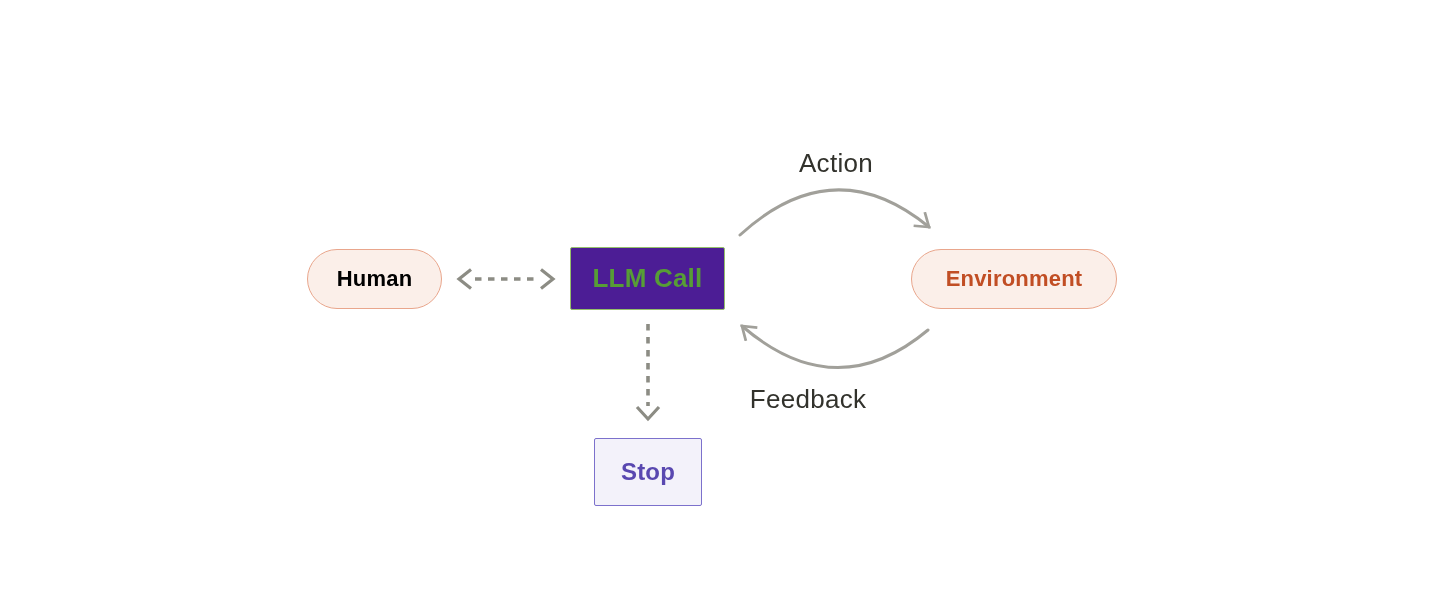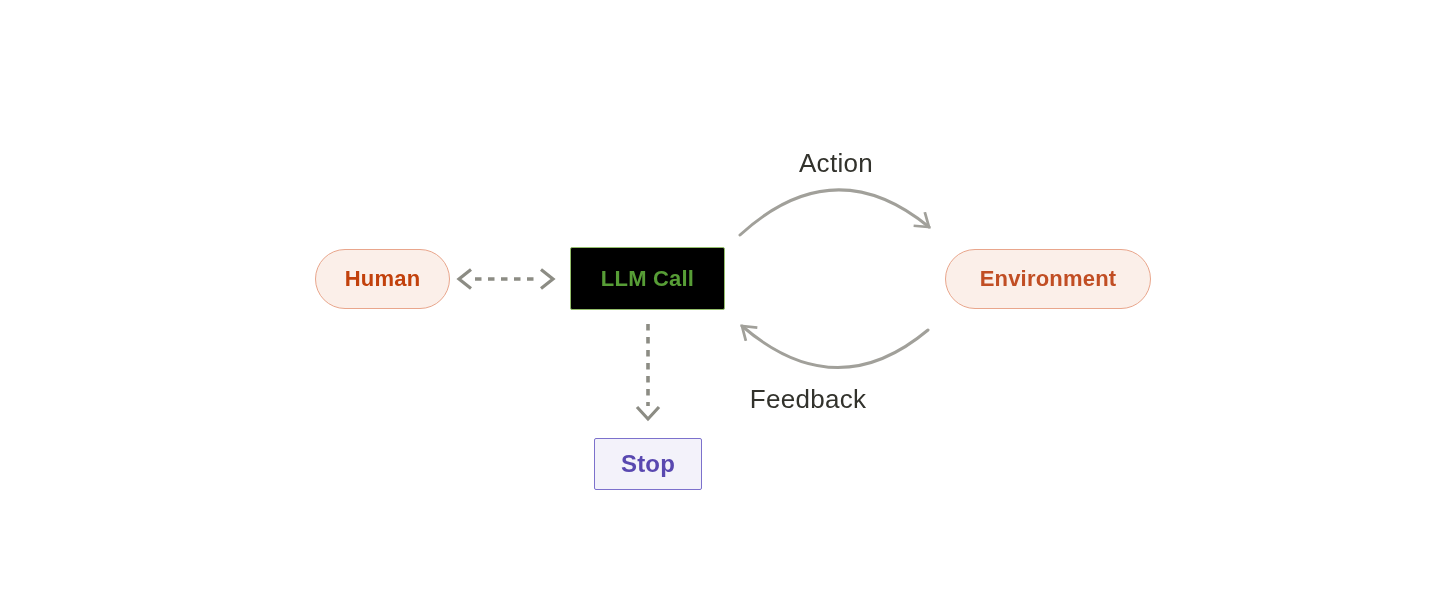--- a/index.html
+++ b/index.html
@@ -26,49 +26,49 @@
   .node {
     position: absolute;
     display: flex;
     align-items: center;
     justify-content: center;
     box-sizing: border-box;
     font-weight: bold;
     letter-spacing: 0.2px;
   }
   .node-human {
-    left: 315px; top: 249px;
+    left: 307px; top: 249px;
     width: 135px; height: 60px;
     background: #fbefe9;
     border: 1.5px solid #e9a68c;
     border-radius: 30px;
-    color: #c2410c;
+    color: #000000;
     font-size: 22px;
   }
   .node-llm {
     left: 570px; top: 247px;
     width: 155px; height: 63px;
-    background: #000000;
+    background: #4c1d95;
     border: 1.5px solid #94be6b;
     border-radius: 2px;
     color: #579d36;
-    font-size: 22px;
+    font-size: 26px;
   }
   .node-environment {
-    left: 945px; top: 249px;
+    left: 911px; top: 249px;
     width: 206px; height: 60px;
     background: #fbefe9;
     border: 1.5px solid #e9a68c;
     border-radius: 30px;
     color: #c14e24;
     font-size: 22px;
   }
   .node-stop {
     left: 594px; top: 438px;
-    width: 108px; height: 52px;
+    width: 108px; height: 68px;
     background: #f3f2fa;
     border: 1.5px solid #7c71cc;
     border-radius: 2px;
     color: #5948b0;
     font-size: 24px;
   }
   .edge-label {
     position: absolute;
     transform: translateX(-50%);
     color: #32322c;

